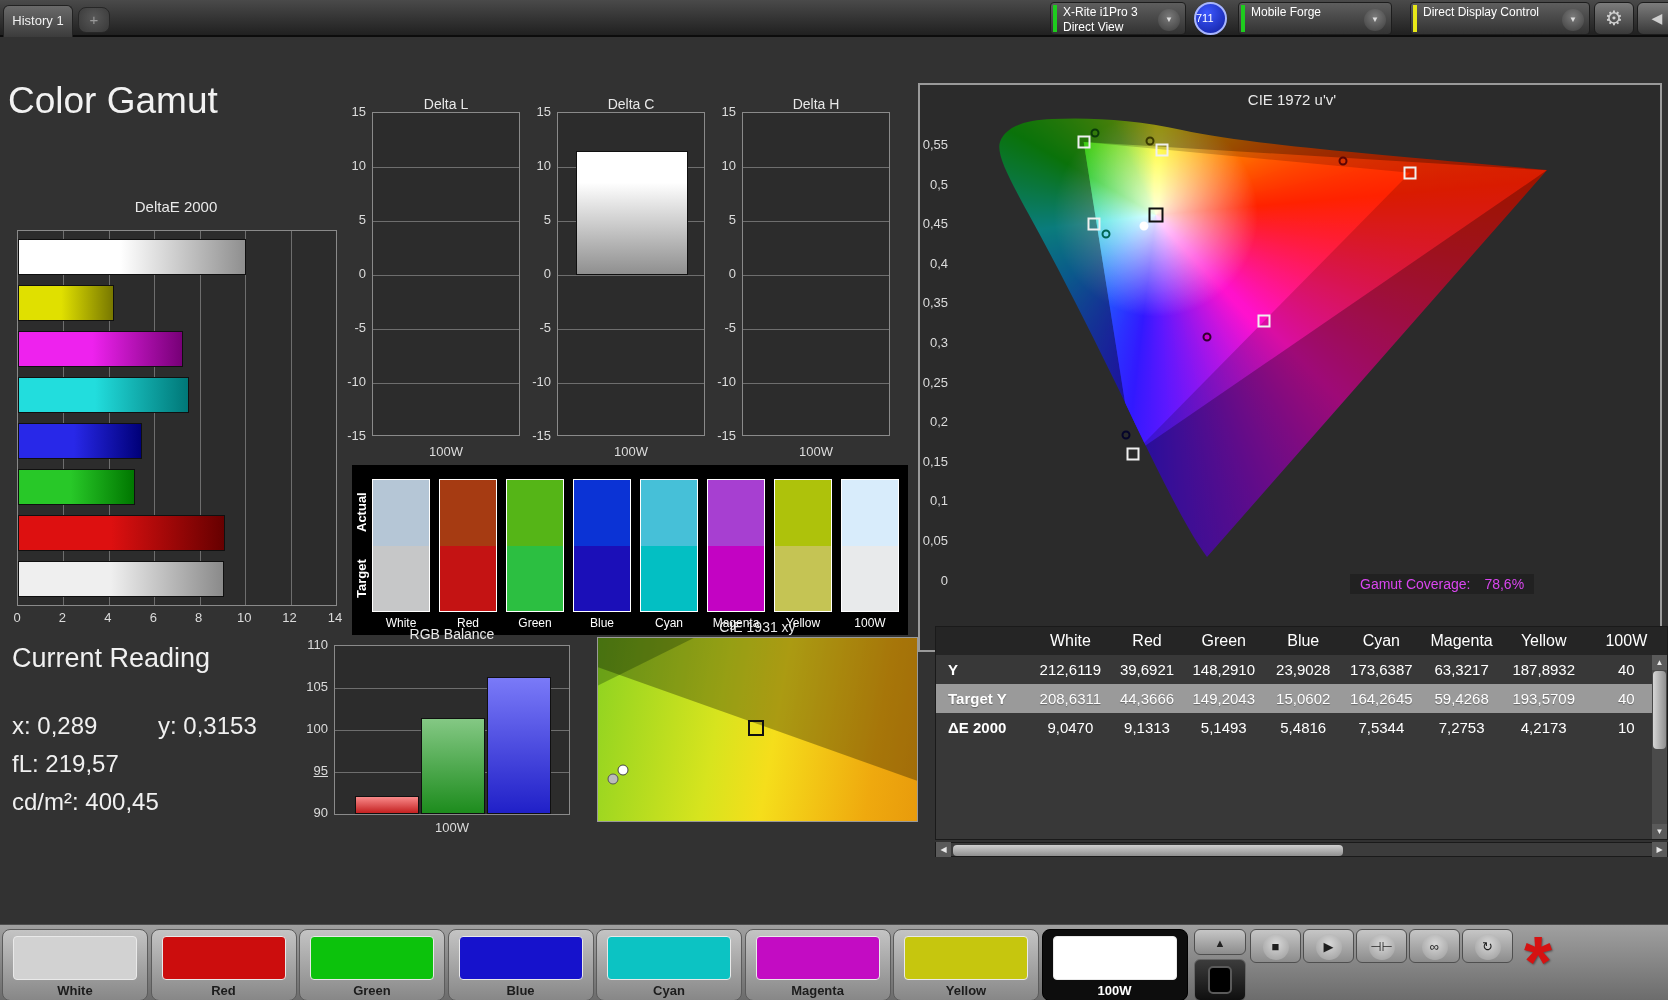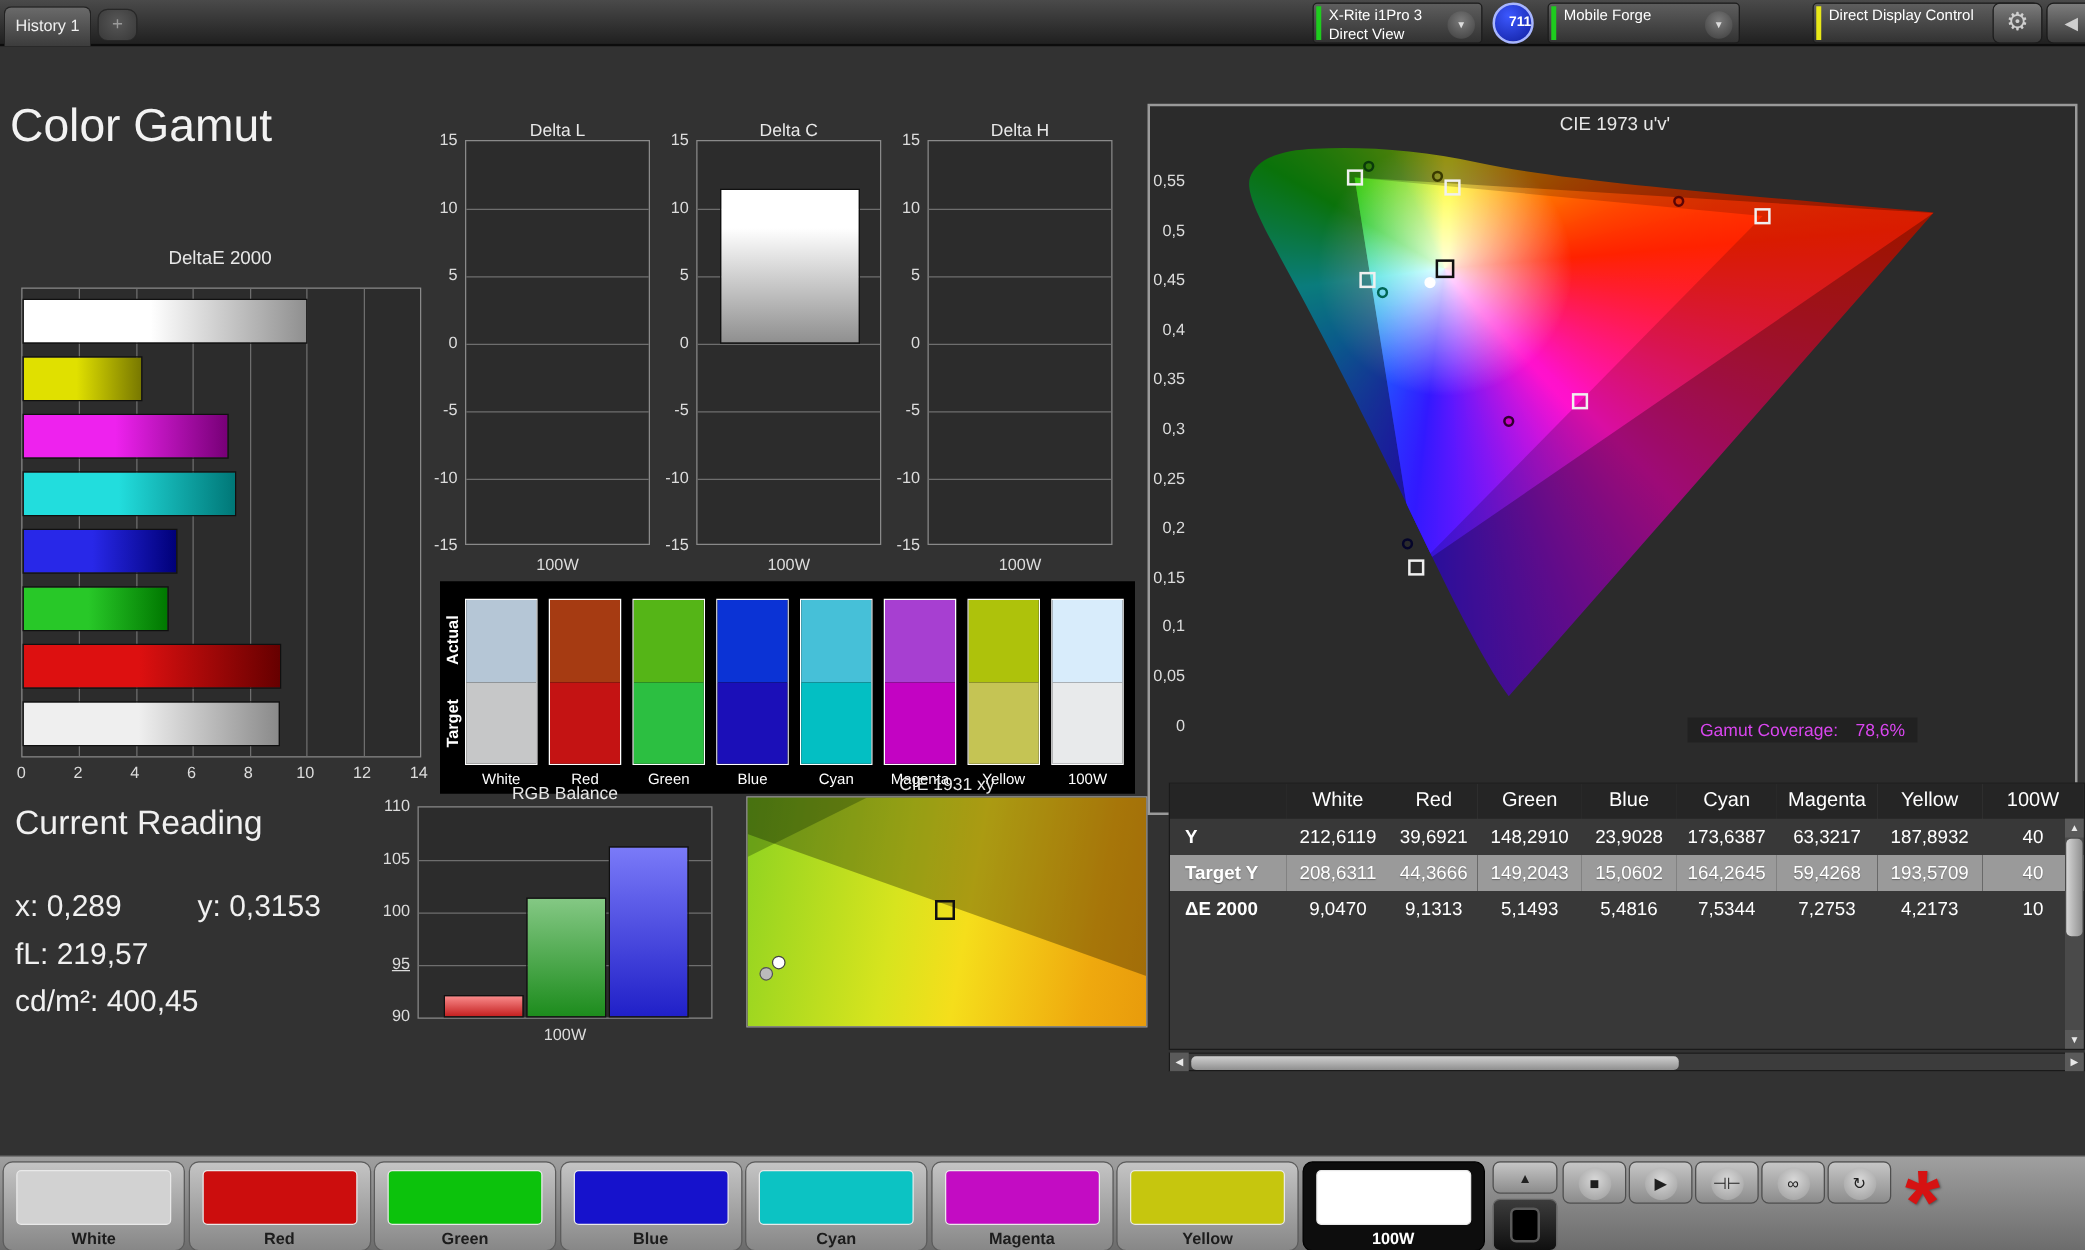--- a/index.html
+++ b/index.html
@@ -18,21 +18,21 @@
   .dd { position:absolute; top:2px; height:33px; border-radius:4px;
     background:linear-gradient(#5e5e5e,#323232); border:1px solid #1d1d1d; }
   .dd .strip { position:absolute; left:2px; top:2px; bottom:2px; width:4px; }
   .dd .l1 { position:absolute; left:12px; top:2px; font-size:12px; color:#fff; white-space:nowrap; }
   .dd .l2 { position:absolute; left:12px; top:17px; font-size:12px; color:#fff; white-space:nowrap; }
   .dd .arr { position:absolute; right:5px; top:6px; width:22px; height:22px; border-radius:50%;
     background:radial-gradient(circle at 50% 35%,#7a7a7a,#3d3d3d); color:#ddd; font-size:8px;
     text-align:center; line-height:22px; }
   #badge { position:absolute; left:1194px; top:2px; width:33px; height:33px; border-radius:50%;
     background:radial-gradient(circle at 38% 30%,#3c58ff,#101e9e); border:2px solid #a8b6ff;
-    color:#fff; font-size:11px; font-weight:bold; text-align:right; line-height:29px; }
+    color:#fff; font-size:11px; font-weight:normal; text-align:left; line-height:29px; }
   .sqbtn { position:absolute; top:2px; height:33px; border-radius:6px;
     background:linear-gradient(#7c7c7c,#383838); border:1px solid #1c1c1c;
     color:#cfcfcf; text-align:center; }
 
   
   #page-title { position:absolute; left:8px; top:80px; font-size:37px; color:#f2f2f2; }
   .chart-title { position:absolute; font-size:15px; color:#e8e8e8; text-align:center; }
   .ticklabel { position:absolute; font-size:13px; color:#dcdcdc; }
 
   
@@ -134,21 +134,21 @@
   </div>
 
   <div id="badge">711</div>
 
   <div class="dd" style="left:1238px;width:154px;">
     <div class="strip" style="background:#1ecc1e;"></div>
     <div class="l1">Mobile Forge</div>
     <div class="arr">▼</div>
   </div>
 
-  <div class="dd" style="left:1410px;width:180px;margin-left:40px;">
+  <div class="dd" style="left:1410px;width:180px;">
     <div class="strip" style="background:#e8e818;"></div>
     <div class="l1">Direct Display Control</div>
     <div class="arr">▼</div>
   </div>
 
   <div class="sqbtn" style="left:1594px;width:40px;font-size:20px;line-height:31px;">
     <span>⚙</span>
   </div>
   <div class="sqbtn" style="left:1637px;width:40px;font-size:14px;line-height:31px;">
     <span>◀</span>
@@ -276,21 +276,21 @@
     </div>
     <div class="swlabel" style="left: 422px;">Yellow</div>
     <div class="swcol" style="left: 489px;">
       <div class="half" style="top: 0px; background: rgb(216, 236, 251);"></div>
       <div class="half" style="top: 50%; background: rgb(232, 234, 235);"></div>
     </div>
     <div class="swlabel" style="left: 489px;">100W</div>
   </div>
 
 <div id="cie76">
-  <div class="chart-title" style="left:0;top:6px;width:744px;">CIE 1973 u'v'</div>
+  <div class="chart-title" style="left:0;top:6px;width:744px;">CIE 1972 u'v'</div>
   <div id="cie76-plot">
     <div id="horseshoe">
       <div class="cie-fill dim1"></div>
       <div class="cie-fill dim2"></div>
       <div class="cie-fill dim3"></div>
     </div>
     <div id="coverage">
       <span>Gamut Coverage:</span>
       <span style="margin-left:10px;">78,6%</span>
     </div>

